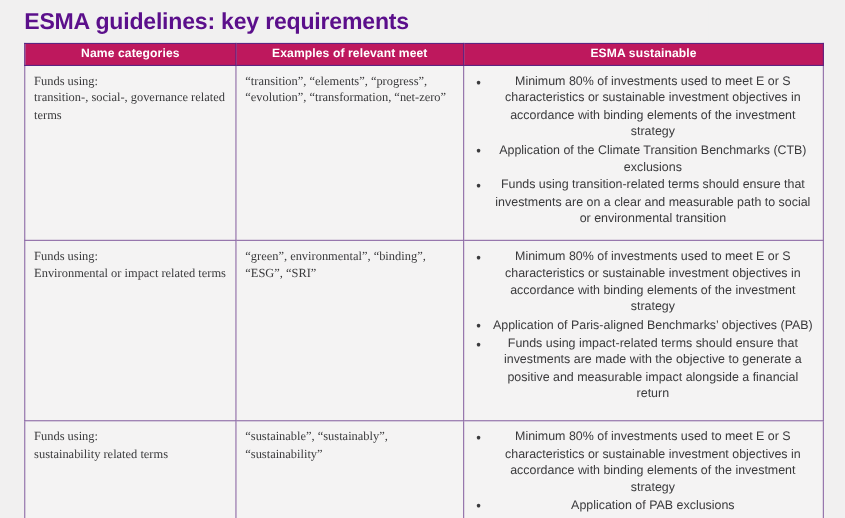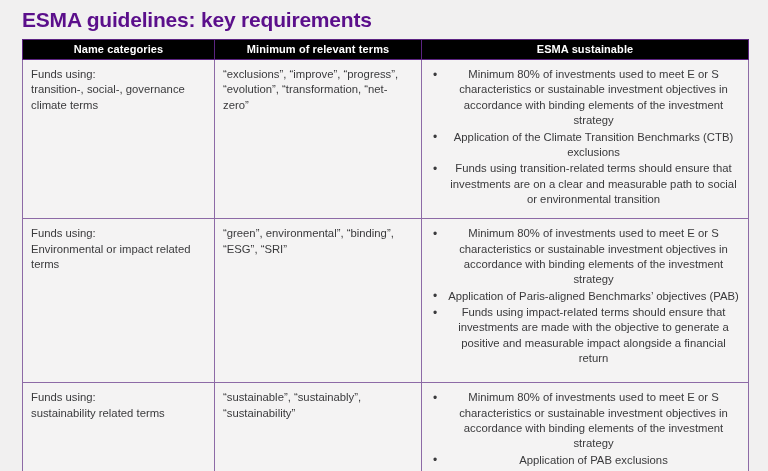--- a/index.html
+++ b/index.html
@@ -37,21 +37,21 @@
     width: 726px;
     height: 415px;
   }
   table.esma {
     width: 726px;
     border-collapse: collapse;
     table-layout: fixed;
     background: #f4f3f3;
   }
   table.esma th {
-    background: #000000;
+    background: #be185d;
     color: #ffffff;
     font-size: 11px;
     font-weight: bold;
     text-align: center;
     padding: 3px 4px 4px 4px;
     border: 1px solid #5c2481;
     letter-spacing: 0.1px;
     line-height: 1.1;
   }
   table.esma td {
@@ -63,20 +63,21 @@
     line-height: 1.36;
     background: #f4f3f3;
   }
   .col-1 { width: 192px; }
   .col-2 { width: 207px; }
   .col-3 { width: 327px; }
 
   .cell-line {
     display: block;
     white-space: pre-wrap;
+    font-family: Liberation Serif, serif;
   }
   ul.req {
     list-style: none;
     margin: 0;
     padding: 0;
   }
   ul.req > li {
     position: relative;
     padding-left: 17px;
     margin-bottom: 1px;
@@ -108,33 +109,33 @@
   <div class="table-wrap">
     <table class="esma">
       <colgroup>
         <col class="col-1">
         <col class="col-2">
         <col class="col-3">
       </colgroup>
       <thead>
         <tr>
           <th>Name categories</th>
-          <th>Minimum of relevant terms</th>
+          <th>Examples of relevant meet</th>
           <th>ESMA sustainable</th>
         </tr>
       </thead>
       <tbody>
 
         <tr class="row-1">
           <td>
             <span class="cell-line">Funds using:</span>
-            <span class="cell-line">transition-, social-, governance climate terms</span>
-          </td>
-          <td>
-            <span class="cell-line">“exclusions”, “improve”, “progress”, “evolution”, “transformation, “net-zero”</span>
+            <span class="cell-line">transition-, social-, governance related terms</span>
+          </td>
+          <td>
+            <span class="cell-line">“transition”, “elements”, “progress”, “evolution”, “transformation, “net-zero”</span>
           </td>
           <td>
             <ul class="req">
               <li>
                 <span class="bullet">•</span>
                 <span class="req-text">Minimum 80% of investments used to meet E or S characteristics or sustainable investment objectives in accordance with binding elements of the investment strategy</span>
               </li>
               <li>
                 <span class="bullet">•</span>
                 <span class="req-text">Application of the Climate Transition Benchmarks (CTB) exclusions</span>

